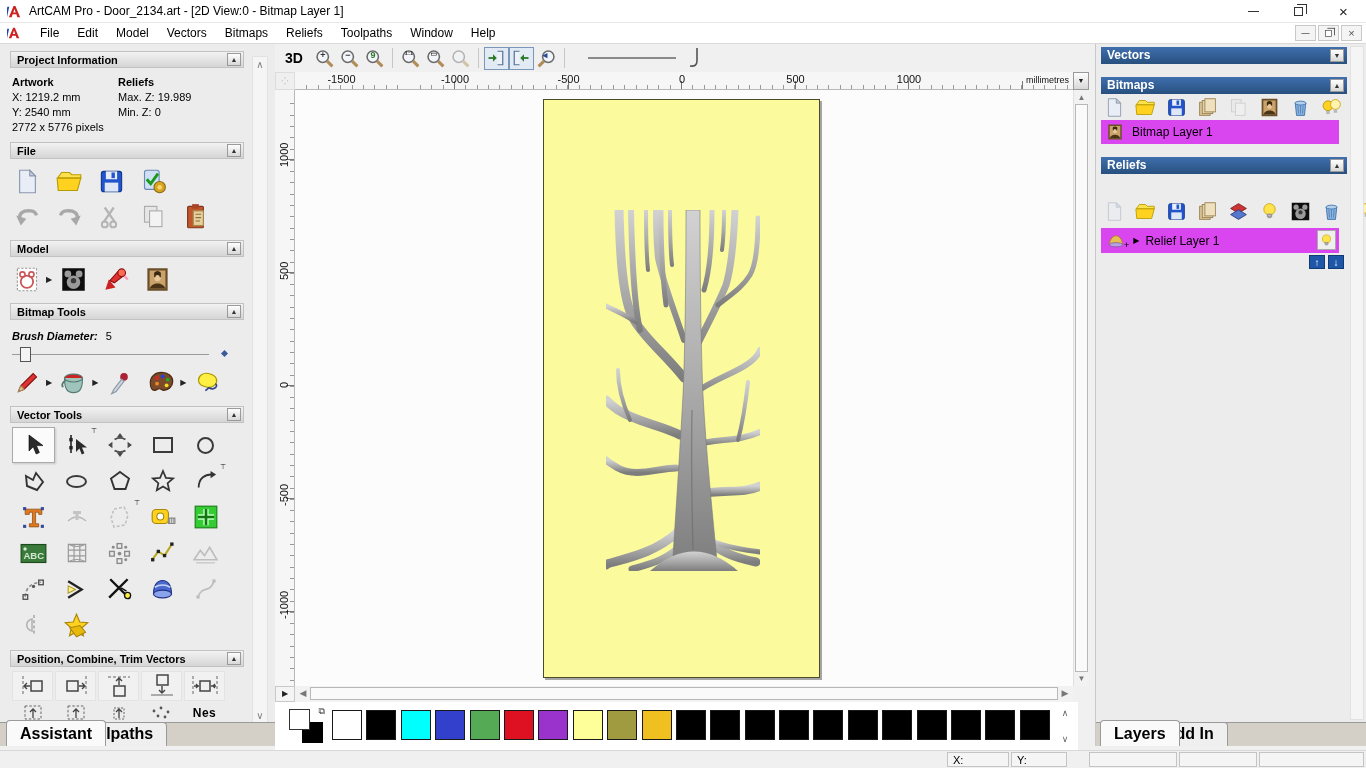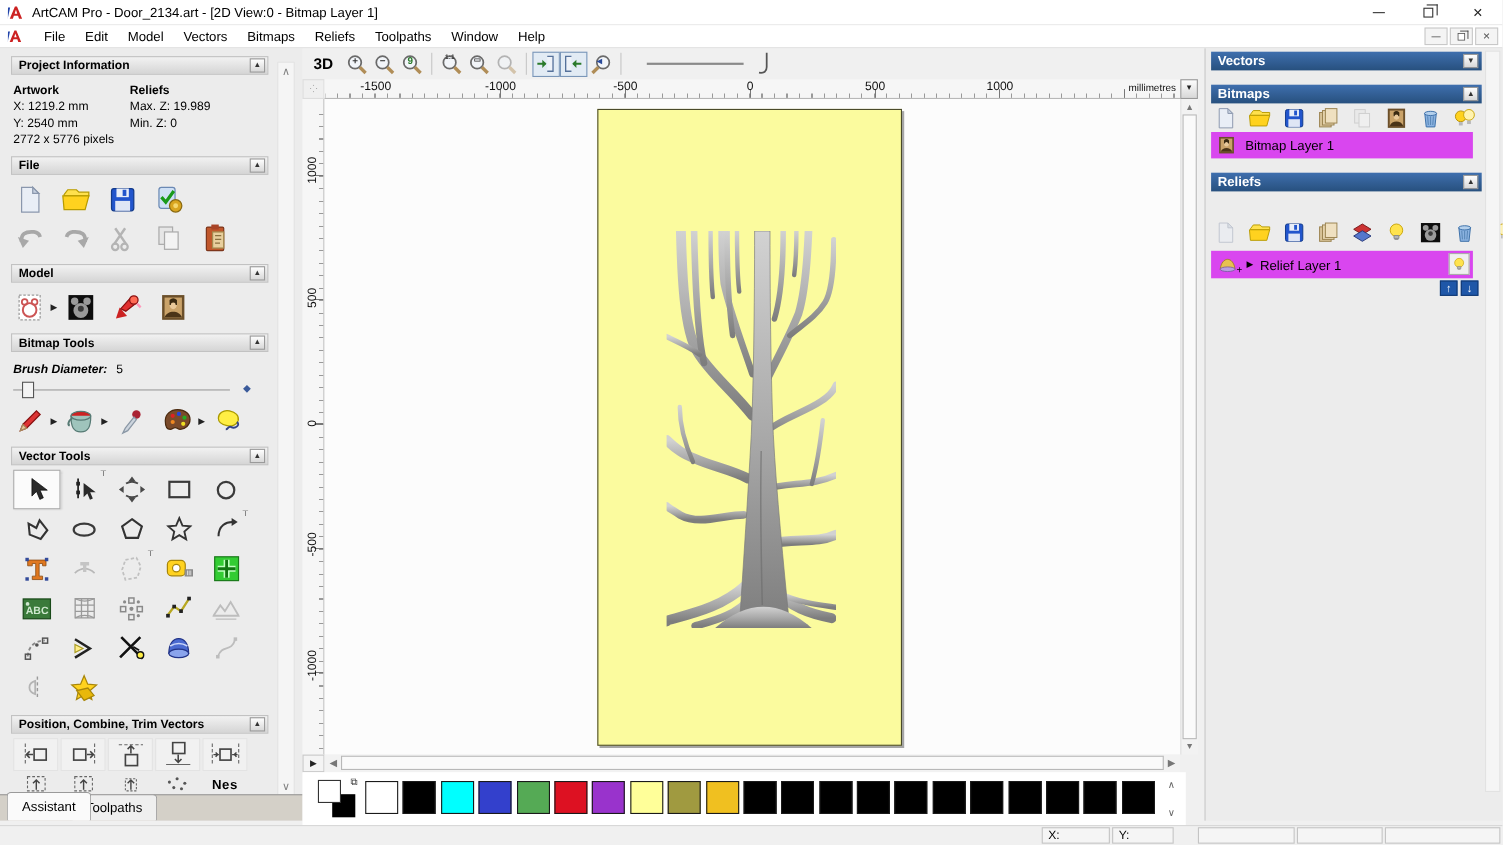--- a/index.html
+++ b/index.html
@@ -55,21 +55,21 @@
   .shape-ellipse { width:21px; height:13px; border:2px solid #3a3a3a; border-radius:50%; }
   #pos-grid { display:flex; margin:4px 0 0 12px; }
   #pos-grid .pcell { width:41px; height:30px; display:flex; align-items:center; justify-content:center; background:#f1f1f1; border:1px solid #e3e3e3; margin-right:2px; }
   #pos-row2 { display:flex; align-items:center; margin:4px 0 0 12px; height:15px; overflow:hidden; }
   #pos-row2 .pcell2 { width:41px; margin-right:2px; display:flex; justify-content:center; }
   #nes-label { font-weight:bold; font-size:12px; letter-spacing:0.5px; }
 
   
   .tabstrip { position:absolute; bottom:0; left:0; height:26px; width:100%; }
   .tabstrip .filler { position:absolute; left:0; right:0; bottom:0; height:24px; background:#d4d0c8; border-top:1px solid #9a9a9a; }
-  .tab { position:absolute; bottom:0; height:24px; padding:0 13px; background:#efefef; border:1px solid #9a9a9a; border-bottom:none; border-radius:4px 4px 0 0; line-height:22px; font-size:12px; }
+  .tab { position:absolute; bottom:0; height:24px; padding:0 13px; background:#efefef; border:1px solid #9a9a9a; border-bottom:none; border-radius:4px 4px 0 0; line-height:22px; font-size:16px;font-weight:bold; }
   .tab.active { background:#fafafa; height:26px; line-height:25px; z-index:3; }
 
   
   #ctoolbar { position:absolute; left:275px; top:44px; width:820px; height:28px; background:#f0f0f0; display:flex; align-items:center; }
   #btn-3d { font-weight:bold; font-size:14px; margin:0 9px 0 10px; }
   .tbtn { position:relative; width:25px; height:23px; display:flex; align-items:center; justify-content:center; }
   .tbtn .ovl { position:absolute; left:5px; top:3px; font-size:9px; font-weight:bold; color:#333; width:12px; text-align:center; }
   .tsep { width:1px; height:20px; background:#c6c6c6; margin:0 5px; }
   .tbtn.pressed { border:1px solid #7a96b8; background:#e2ebf4; }
   .gray { opacity:.45; }
@@ -1035,20 +1035,25 @@
         </svg>
       </span>
   </div>
   <div class="updown" style="top:211px; right:22px">
     <div class="ud-btn">↑</div>
     <div class="ud-btn">↓</div>
   </div>
 
   <div id="right-scroll"></div>
 
+  <div class="tabstrip">
+    <div class="filler"></div>
+    <div class="tab active" style="left:4px"><span>Layers</span></div>
+    <div class="tab" style="left:54px"><span>Add In</span></div>
+  </div>
 </div>
 
 <div id="statusbar">
   <span class="scell" style="left:947px; width:62px">X: 1705.209</span>
   <span class="scell" style="left:1011px; width:56px">Y: -859.713</span>
   <span class="scell" style="left:1089px; width:88px"></span>
   <span class="scell" style="left:1179px; width:78px"></span>
   <span class="scell" style="left:1259px; width:105px"></span>
 </div>
 

